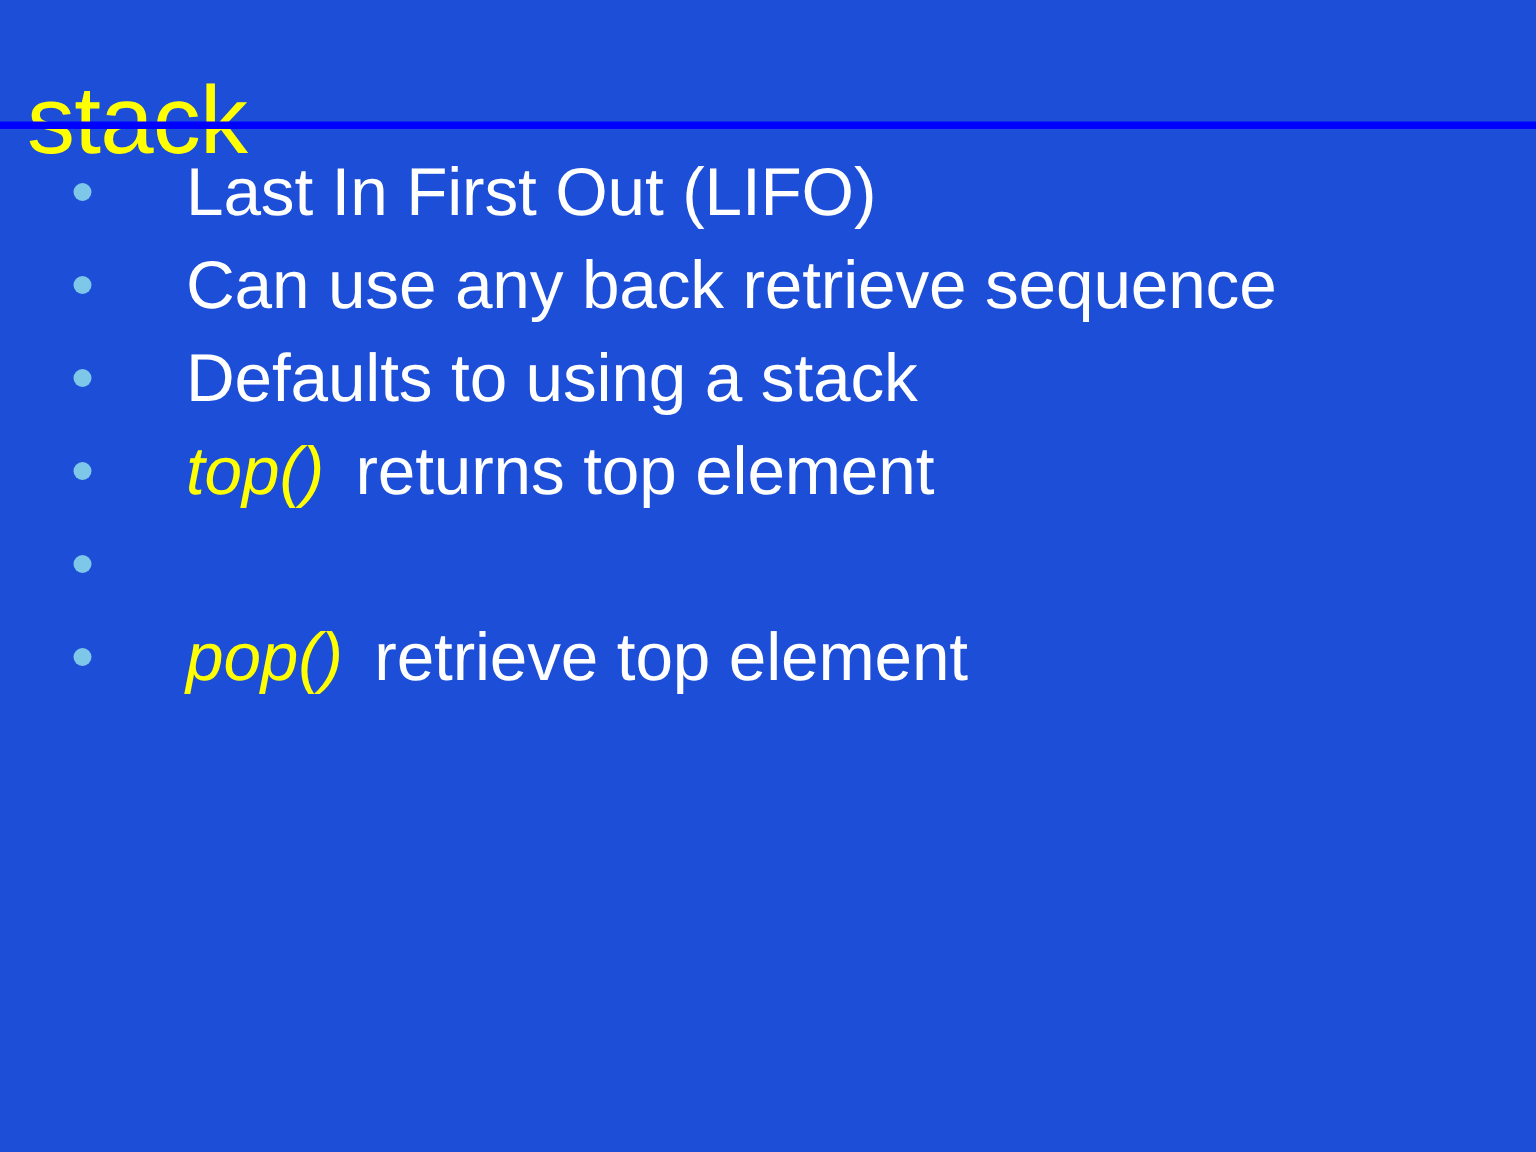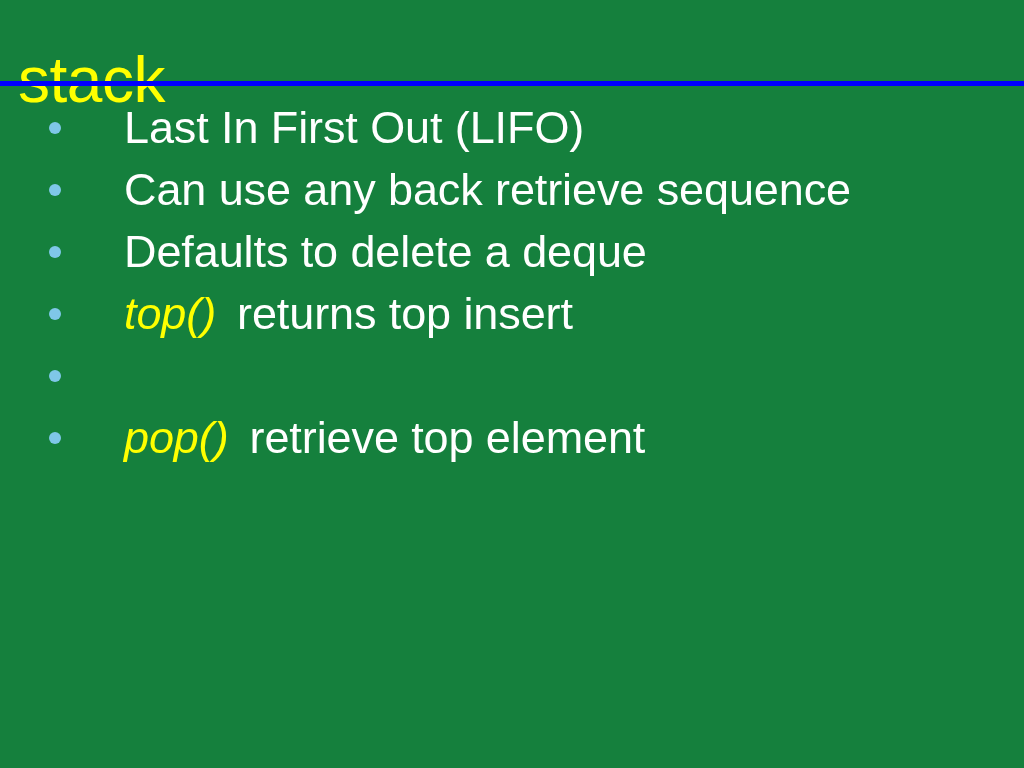--- a/index.html
+++ b/index.html
@@ -11,21 +11,21 @@
     width: 1024px;
     height: 768px;
     background: #00007e;
     font-family: "Liberation Sans", sans-serif;
     overflow: hidden;
   }
   .slide {
     position: relative;
     width: 1024px;
     height: 768px;
-    background: #15803d;
+    background: #1d4ed8;
   }
   .slide-title {
     position: absolute;
     left: 18px;
     top: 2px;
     font-size: 64px;
     line-height: 1.12;
     color: #ffff00;
     font-weight: normal;
     letter-spacing: -0.5px;
@@ -99,26 +99,26 @@
     </li>
 
 
     <li class="bullet-item">
       <span class="bullet-dot"></span>
       <span class="bullet-text"><span class="code-token"></span><span class="bullet-label">Can use any back retrieve sequence</span></span>
     </li>
 
     <li class="bullet-item">
       <span class="bullet-dot"></span>
-      <span class="bullet-text"><span class="code-token"></span><span class="bullet-label">Defaults to delete a deque</span></span>
+      <span class="bullet-text"><span class="code-token"></span><span class="bullet-label">Defaults to using a stack</span></span>
     </li>
 
     <li class="bullet-item">
       <span class="bullet-dot"></span>
-      <span class="bullet-text"><span class="code-token">top()</span><span class="token-gap"></span><span class="bullet-label">returns top insert</span></span>
+      <span class="bullet-text"><span class="code-token">top()</span><span class="token-gap"></span><span class="bullet-label">returns top element</span></span>
     </li>
 
     <li class="bullet-item">
       <span class="bullet-dot"></span>
     </li>
 
     <li class="bullet-item">
       <span class="bullet-dot"></span>
       <span class="bullet-text"><span class="code-token">pop()</span><span class="token-gap"></span><span class="bullet-label">retrieve top element</span></span>
     </li>

